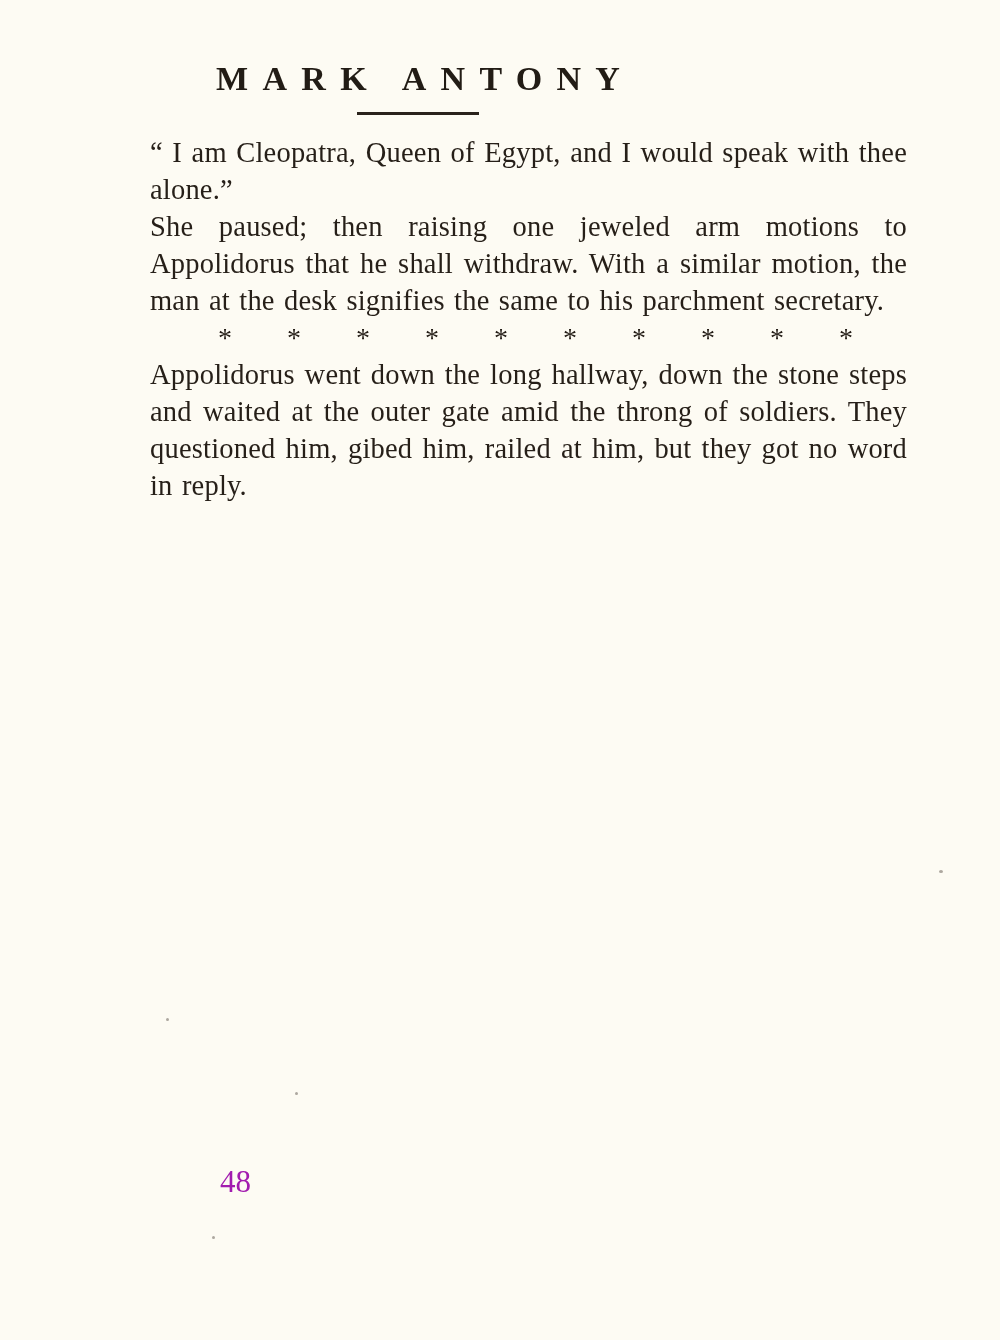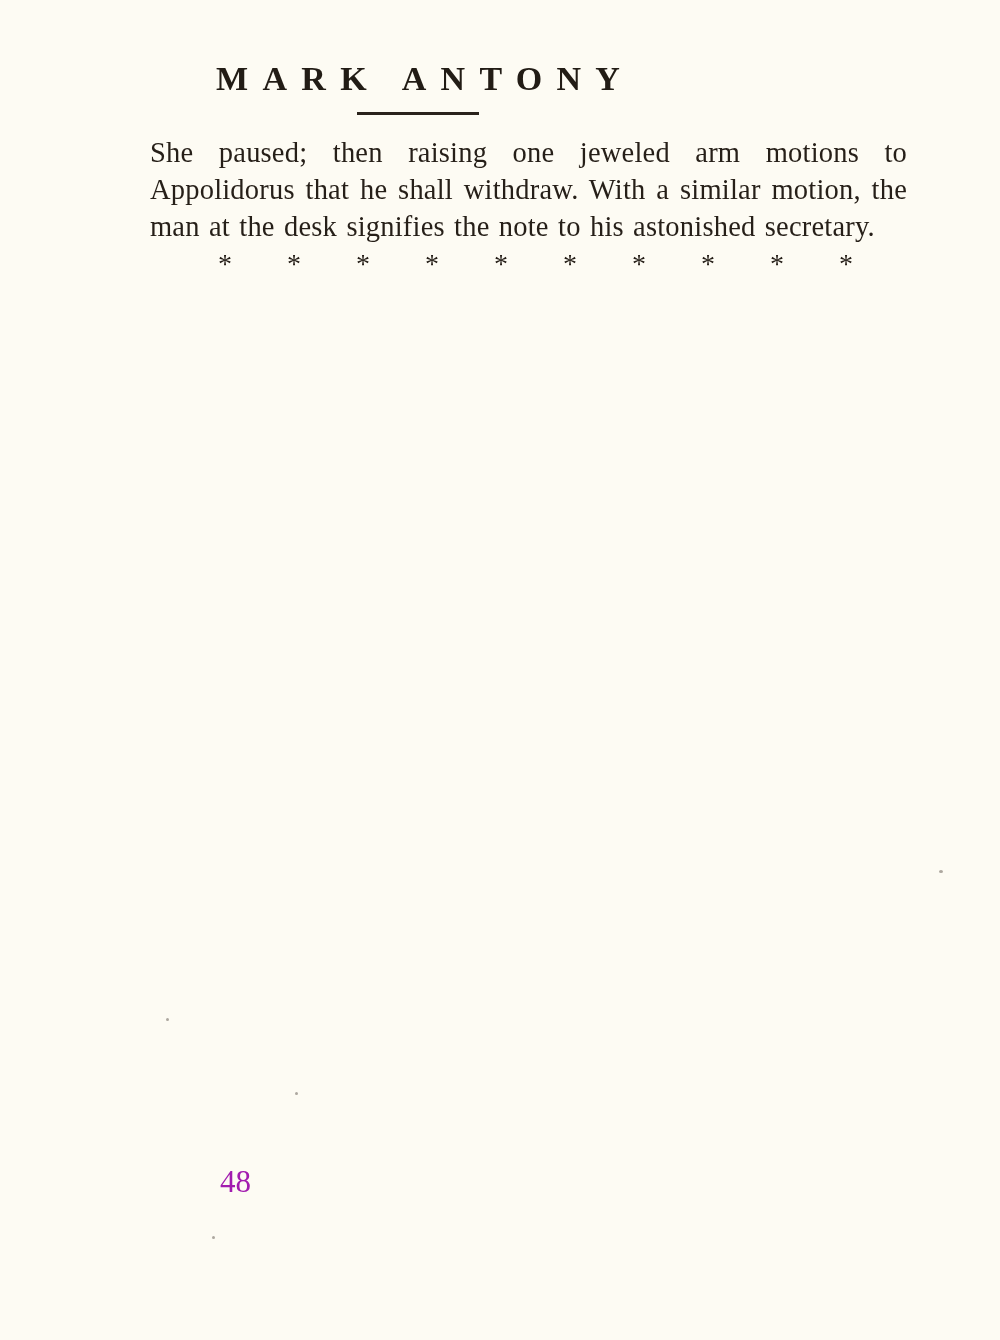--- a/index.html
+++ b/index.html
@@ -91,25 +91,27 @@
 <body>
 
 <div class="page">
 
   <h1 class="running-head">MARK ANTONY</h1>
 
   <div class="title-rule"></div>
 
   <div class="text-column">
 
+    <p class="para">“ I am Cleopatra, Queen of Egypt, and I would speak with thee alone.”</p>
 
-    <p class="para">She paused; then raising one jeweled arm motions to Appolidorus that he shall withdraw. With a similar motion, the man at the desk signifies the note to his astonished secretary.</p>
+    <p class="para">She paused; then raising one jeweled arm motions to Appolidorus that he shall withdraw. With a similar motion, the man at the desk signifies the same to his parchment secretary.</p>
 
     <div class="separator-row">* * * * * * * * * *</div>
 
+    <p class="para">Appolidorus went down the long hallway, down the stone steps and waited at the outer gate amid the throng of soldiers. They questioned him, gibed him, railed at him, but they got no word in reply.</p>
 
 
   </div>
 
   <div class="page-number">48</div>
 
   <div class="speck speck-1"></div>
   <div class="speck speck-2"></div>
   <div class="speck speck-3"></div>
   <div class="speck speck-4"></div>

